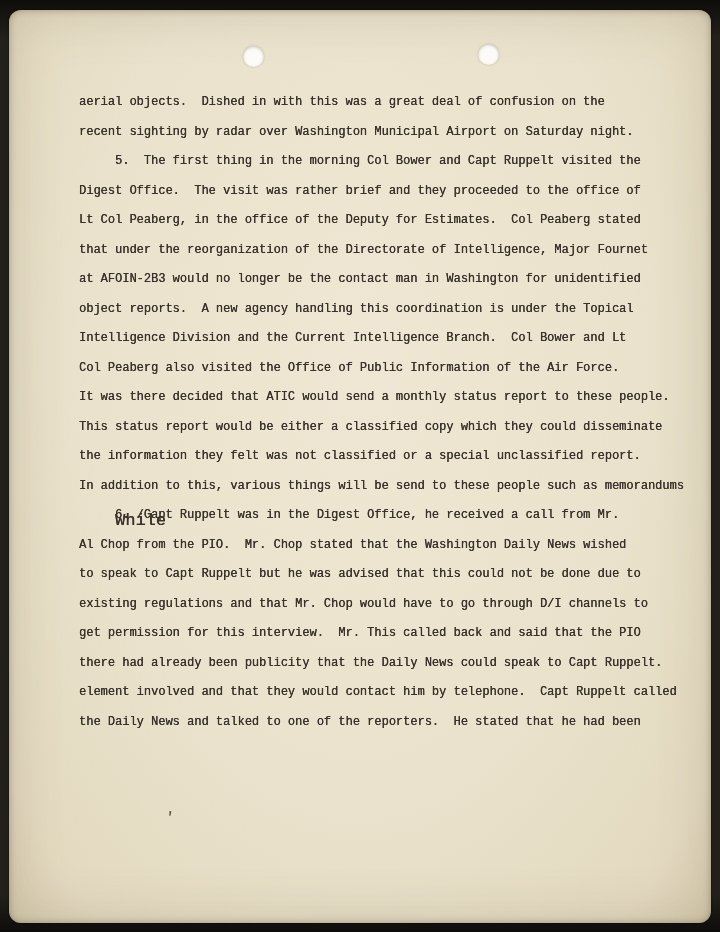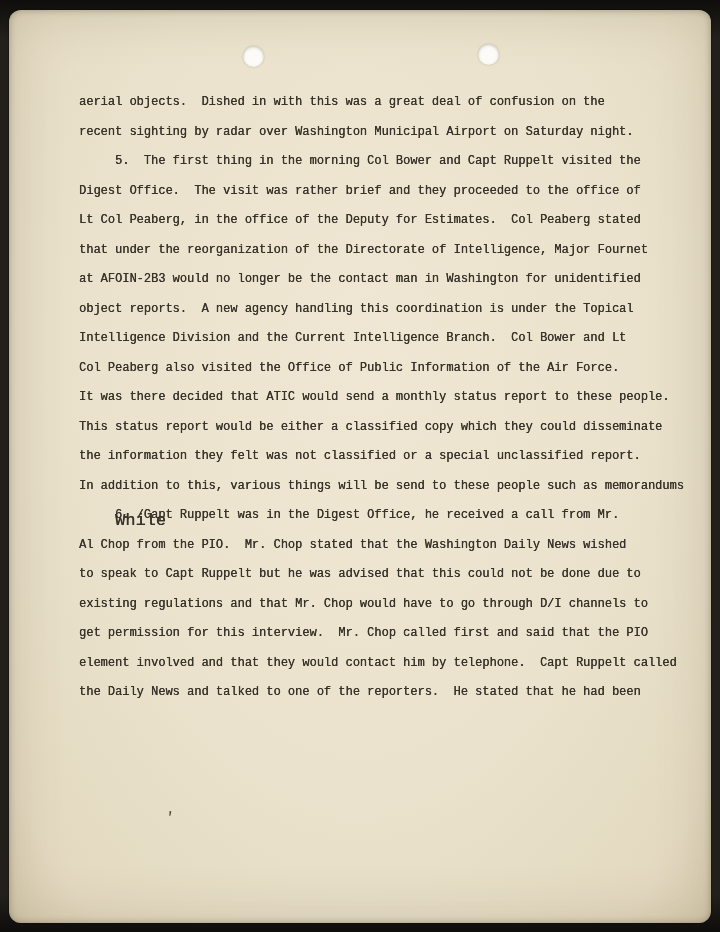--- a/index.html
+++ b/index.html
@@ -95,21 +95,22 @@
     <div class="line">Intelligence Division and the Current Intelligence Branch.  Col Bower and Lt</div>
     <div class="line">Col Peaberg also visited the Office of Public Information of the Air Force.</div>
     <div class="line">It was there decided that ATIC would send a monthly status report to these people.</div>
     <div class="line">This status report would be either a classified copy which they could disseminate</div>
     <div class="line">the information they felt was not classified or a special unclassified report.</div>
     <div class="line">In addition to this, various things will be send to these people such as memorandums</div>
     <div class="line">     6. /Capt Ruppelt was in the Digest Office, he received a call from Mr.</div>
     <div class="line">Al Chop from the PIO.  Mr. Chop stated that the Washington Daily News wished</div>
     <div class="line">to speak to Capt Ruppelt but he was advised that this could not be done due to</div>
     <div class="line">existing regulations and that Mr. Chop would have to go through D/I channels to</div>
-    <div class="line">get permission for this interview.  Mr. Chop called first and said that the PIO</div>
+    <div class="line">get permission for this interview.  Mr. This called back and said that the PIO</div>
+    <div class="line">there had already been publicity that the Daily News could speak to Capt Ruppelt.</div>
     <div class="line">element involved and that they would contact him by telephone.  Capt Ruppelt called</div>
     <div class="line">the Daily News and talked to one of the reporters.  He stated that he had been</div>
 
     <div class="insertion">While</div>
   </div>
 
   <div class="stray-mark">'</div>
 </div>
 
 </body></html>

